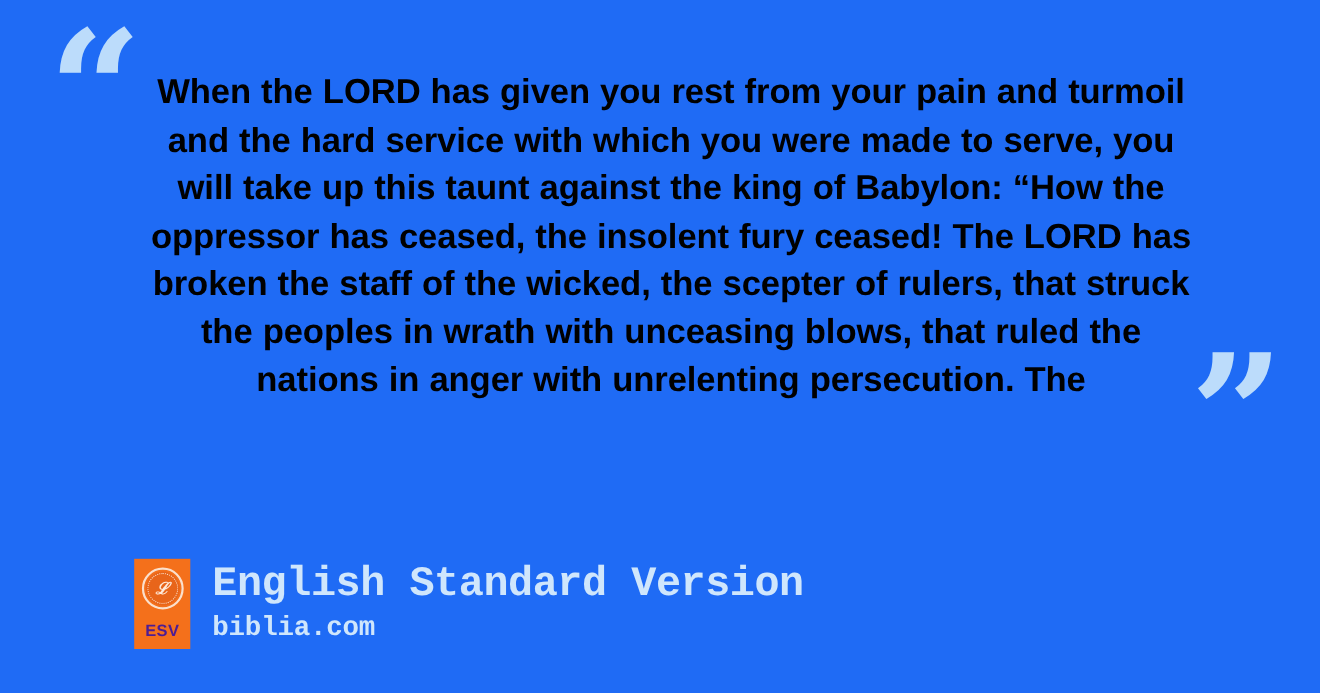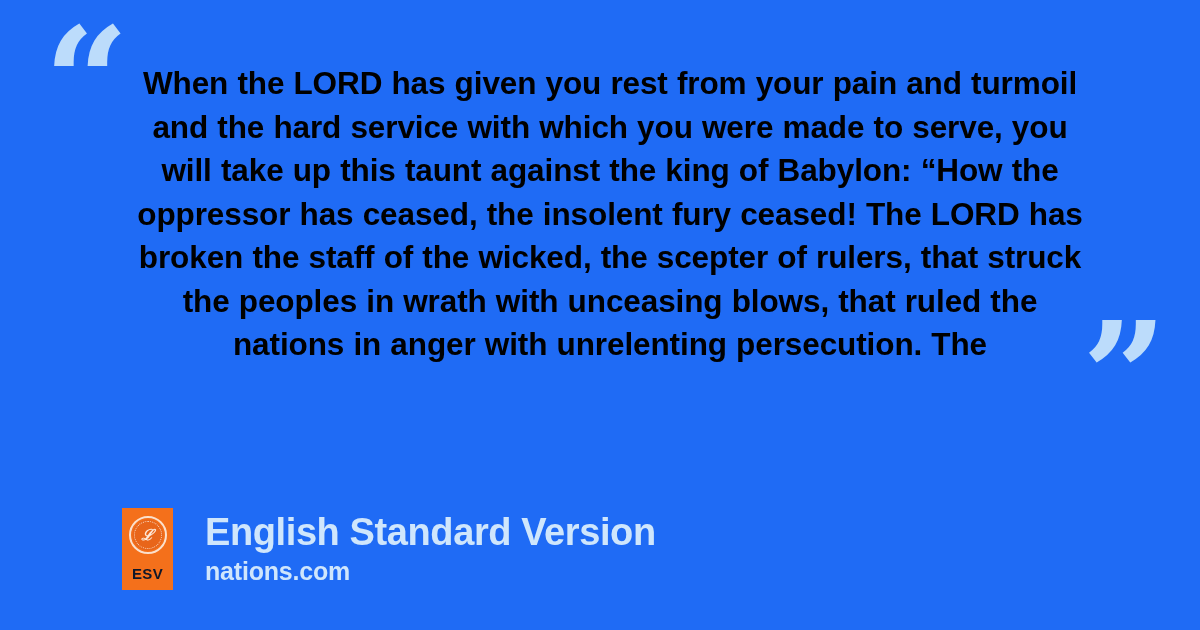--- a/index.html
+++ b/index.html
@@ -107,32 +107,33 @@
     font-size: 15px;
     font-style: italic;
     font-weight: 700;
     color: #fde9da;
     line-height: 1;
     position: relative;
     z-index: 2;
   }
   .logo-abbr {
     margin-top: 12px;
-    color: #0f172a;
+    color: #4c1d95;
     font-size: 15px;
     font-weight: 700;
     letter-spacing: 0.3px;
     line-height: 1;
   }
   .attribution {
-    margin-left: 32px;
+    margin-left: 20px;
     display: flex;
     flex-direction: column;
     justify-content: flex-start;
     padding-top: 2px;
+    font-family: Liberation Mono, monospace;
   }
   .version-name {
     color: #cfe6fc;
     font-size: 38px;
     font-weight: 700;
     line-height: 44px;
     letter-spacing: -0.4px;
     white-space: nowrap;
   }
   .site-url {
@@ -162,18 +163,18 @@
 
     <div class="logo-badge">
       <div class="seal">
         <span class="seal-glyph">ℒ</span>
       </div>
       <div class="logo-abbr">ESV</div>
     </div>
 
     <div class="attribution">
       <div class="version-name">English Standard Version</div>
-      <div class="site-url">nations.com</div>
+      <div class="site-url">biblia.com</div>
     </div>
 
   </div>
 
 </div>
 
 </body></html>

